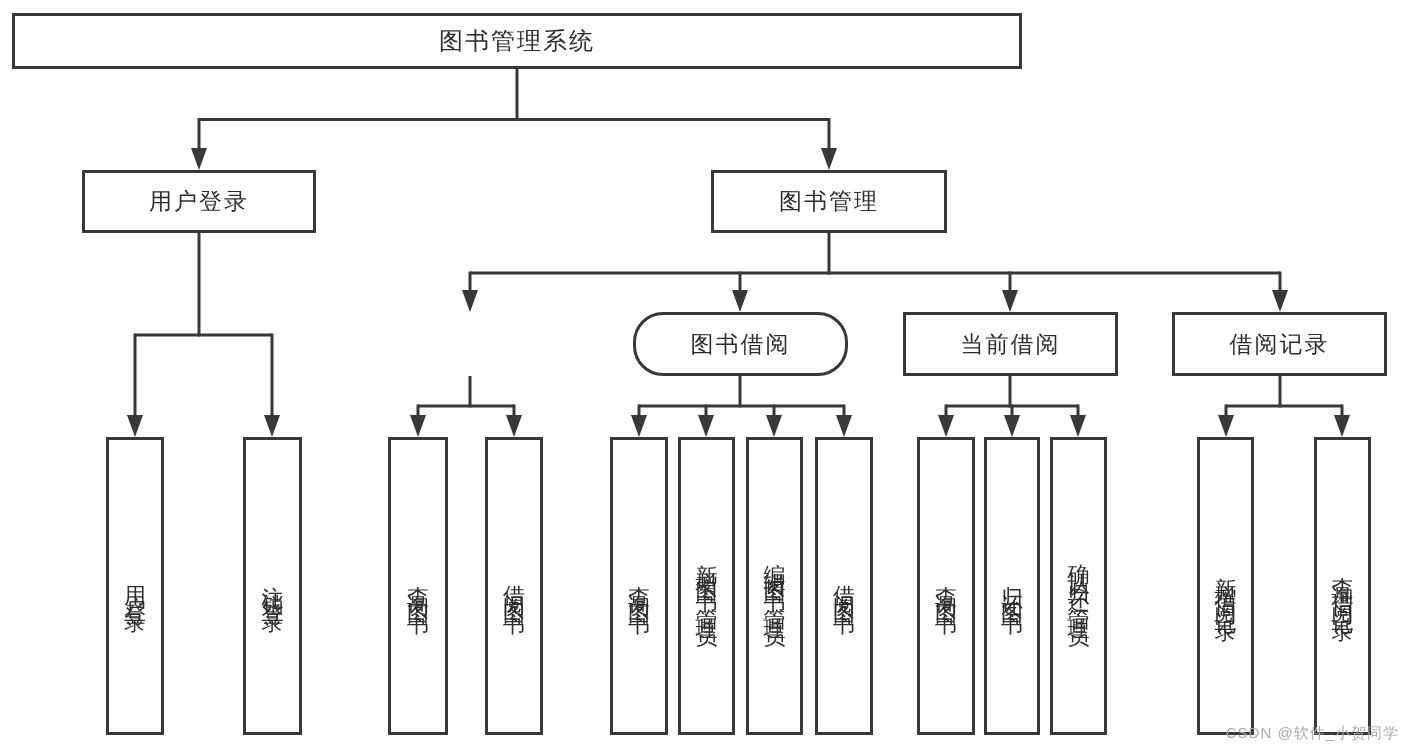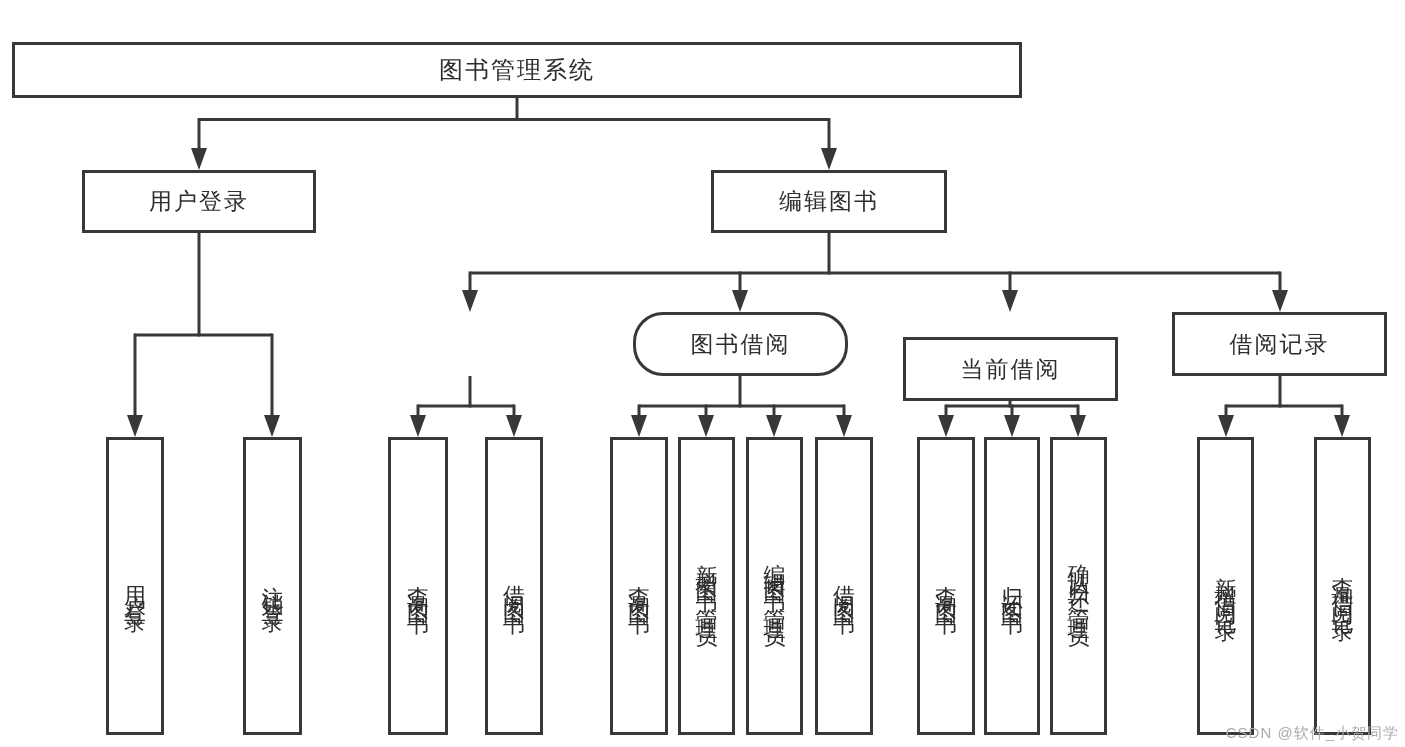--- a/index.html
+++ b/index.html
@@ -19,21 +19,21 @@
   .box{
     position:absolute;
     box-sizing:border-box;
     border:3px solid var(--line);
     background:#ffffff;
     display:flex;align-items:center;justify-content:center;
     color:var(--text);
     letter-spacing:2px;
     white-space:nowrap;
   }
-  .lvl1{font-size:24px;margin-top:29px;}
+  .lvl1{font-size:24px;}
   .lvl2,.lvl3{font-size:23px;}
   .vbox{
     position:absolute;
     box-sizing:border-box;
     border:3px solid var(--line);
     background:#ffffff;
     display:flex;align-items:center;justify-content:center;
     color:var(--text);
   }
   .vbox span{
@@ -124,24 +124,24 @@
       <polygon points="1004,415 1020,415 1012,437"></polygon>
       <polygon points="1070,415 1086,415 1078,437"></polygon>
       <polygon points="1218,415 1234,415 1226,437"></polygon>
       <polygon points="1334,415 1350,415 1342,437"></polygon>
     </g>
   </svg>
 
   <div class="box lvl1" style="left:12px;top:13px;width:1010px;height:56px;">图书管理系统</div>
 
   <div class="box lvl2" style="left:82px;top:170px;width:234px;height:63px;">用户登录</div>
-  <div class="box lvl2" style="left:711px;top:170px;width:236px;height:63px;">编辑图书</div>
+  <div class="box lvl2" style="left:711px;top:170px;width:236px;height:63px;">图书管理</div>
 
   <div class="box lvl3" style="left:633px;top:312px;width:215px;height:64px;border-radius:30px;">图书借阅</div>
-  <div class="box lvl3" style="left:903px;top:312px;width:215px;height:64px;margin-top:25px;">当前借阅</div>
+  <div class="box lvl3" style="left:903px;top:312px;width:215px;height:64px;">当前借阅</div>
   <div class="box lvl3" style="left:1172px;top:312px;width:215px;height:64px;">借阅记录</div>
 
   <div class="vbox" style="left:106px;top:437px;width:58px;height:298px;">
     <span>用户登录</span>
   </div>
   <div class="vbox" style="left:243px;top:437px;width:59px;height:298px;">
     <span>注销登录</span>
   </div>
 
   <div class="vbox" style="left:388px;top:437px;width:60px;height:298px;">

